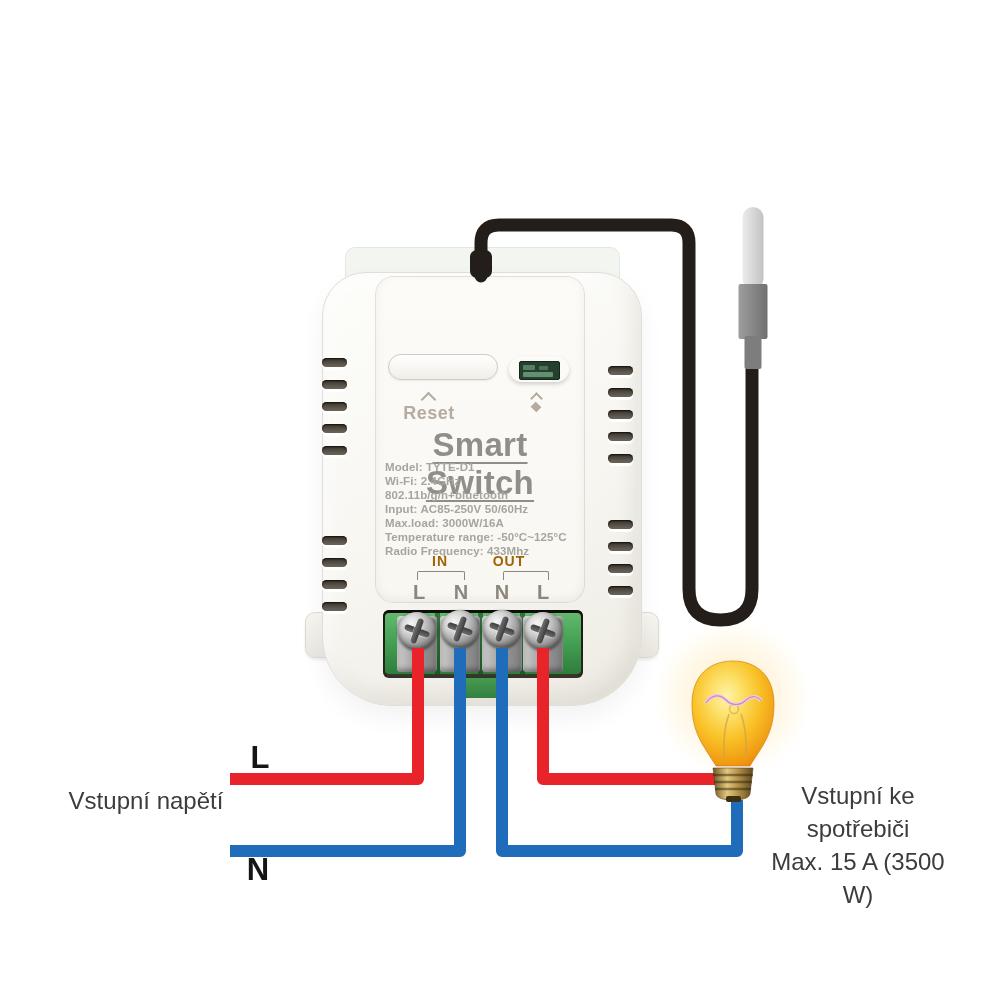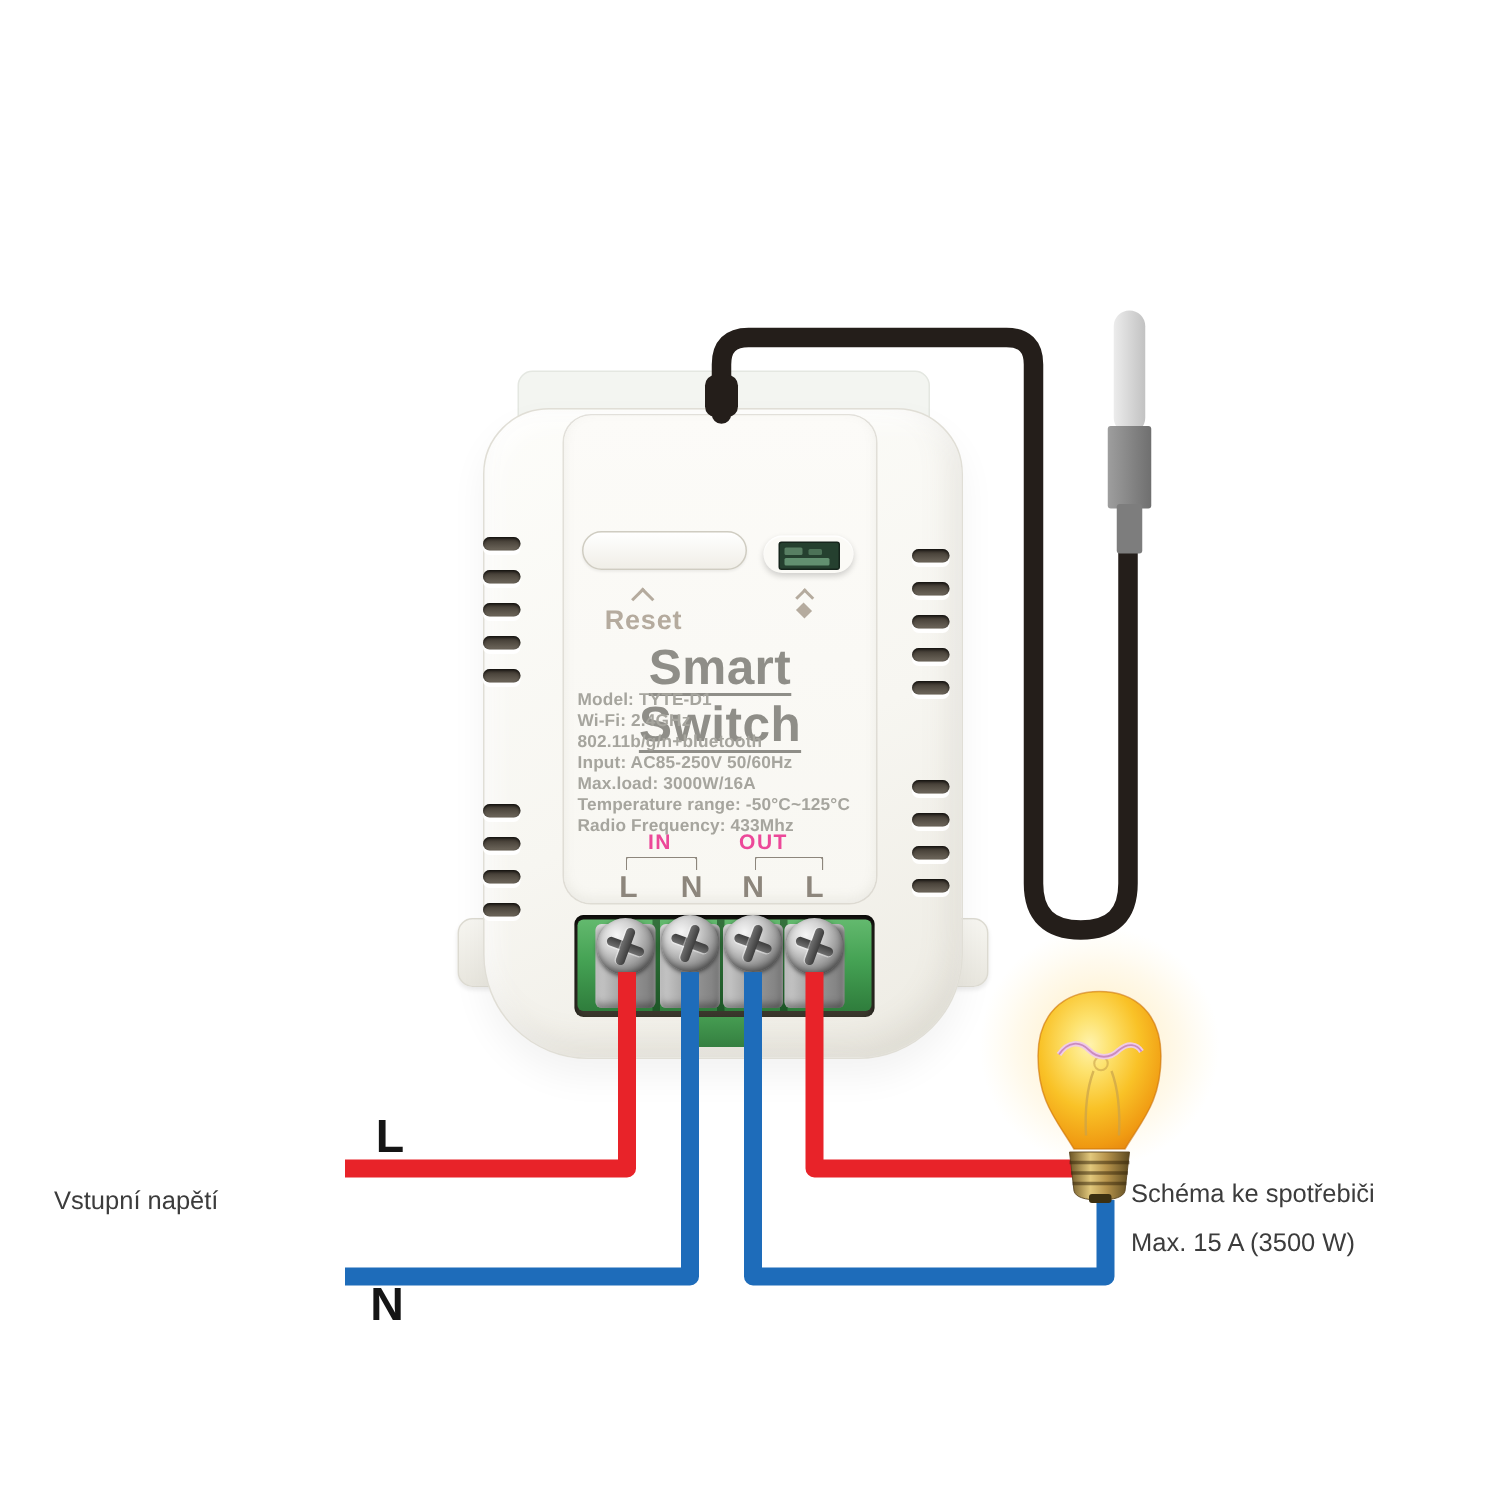--- a/index.html
+++ b/index.html
@@ -5,21 +5,21 @@
   html,body{margin:0;padding:0;background:#fff;width:1000px;height:1000px;overflow:hidden;}
   .stage{position:relative;width:1000px;height:1000px;background:#fff;
          font-family:"Liberation Sans",sans-serif;}
   .abs{position:absolute;}
 
   
   .title{left:0;right:0;top:100px;text-align:center;font-size:43px;color:#3e3e3e;
          font-weight:400;letter-spacing:.5px;}
 
   
-  .note{color:#3c3c3c;font-size:17px;line-height:33px;}
+  .note{color:#3c3c3c;font-size:24px;line-height:33px;text-align:center;}
   .input-note{left:36px;top:784px;width:220px;}
   .output-note{left:754px;top:779px;width:208px;}
   .wire-letter{font-size:31px;font-weight:600;color:#151515;width:40px;text-align:center;}
   .l-label{left:240px;top:740px;}
   .n-label{left:238px;top:852px;}
 
   
   .backplate{left:345px;top:247px;width:273px;height:80px;border-radius:10px;
              background:#f3f5f1;border:1px solid #e4e7e1;}
   .ear{width:34px;height:44px;border-radius:10px;background:linear-gradient(180deg,#f7f6f1,#e9e7df);
@@ -67,21 +67,21 @@
                 transform:rotate(45deg) scaleY(.9);}
 
   
   .brand{left:376px;top:426px;width:208px;text-align:center;font-size:33px;font-weight:600;
          color:#8f8e88;text-decoration:underline;text-decoration-thickness:2px;
          text-underline-offset:6px;letter-spacing:.3px;}
   .specs{left:385px;top:460px;width:200px;font-size:11.5px;line-height:14px;
          color:#a6a59e;font-weight:700;letter-spacing:.1px;}
 
   
-  .grp-label{width:46px;text-align:center;font-size:14px;font-weight:700;color:#ec4899;
+  .grp-label{width:46px;text-align:center;font-size:14px;font-weight:700;color:#a16207;
              letter-spacing:1px;}
   .in-label{left:417px;top:553px;} .out-label{left:486px;top:553px;}
   .bracket{height:8px;border:1.5px solid #8d867c;border-bottom:none;
            border-radius:2px 2px 0 0;}
   .in-bracket{left:417px;top:571px;width:46px;}
   .out-bracket{left:503px;top:571px;width:44px;}
   .t-letter{width:30px;text-align:center;font-size:20px;font-weight:700;color:#8d867c;}
   .tl1{left:404px;top:581px;} .tl2{left:446px;top:581px;}
   .tl3{left:487px;top:581px;} .tl4{left:528px;top:581px;}
 
@@ -264,17 +264,17 @@
     </g>
   </svg>
 
   <div class="abs wire-letter l-label">L</div>
   <div class="abs wire-letter n-label">N</div>
 
   <div class="abs note input-note">
     <div>Vstupní napětí</div>
   </div>
   <div class="abs note output-note">
-    <div>Schéma ke spotřebiči</div>
+    <div>Vstupní ke spotřebiči</div>
     <div>Max. 15 A (3500 W)</div>
   </div>
 
 </div>
 
 </body></html>

